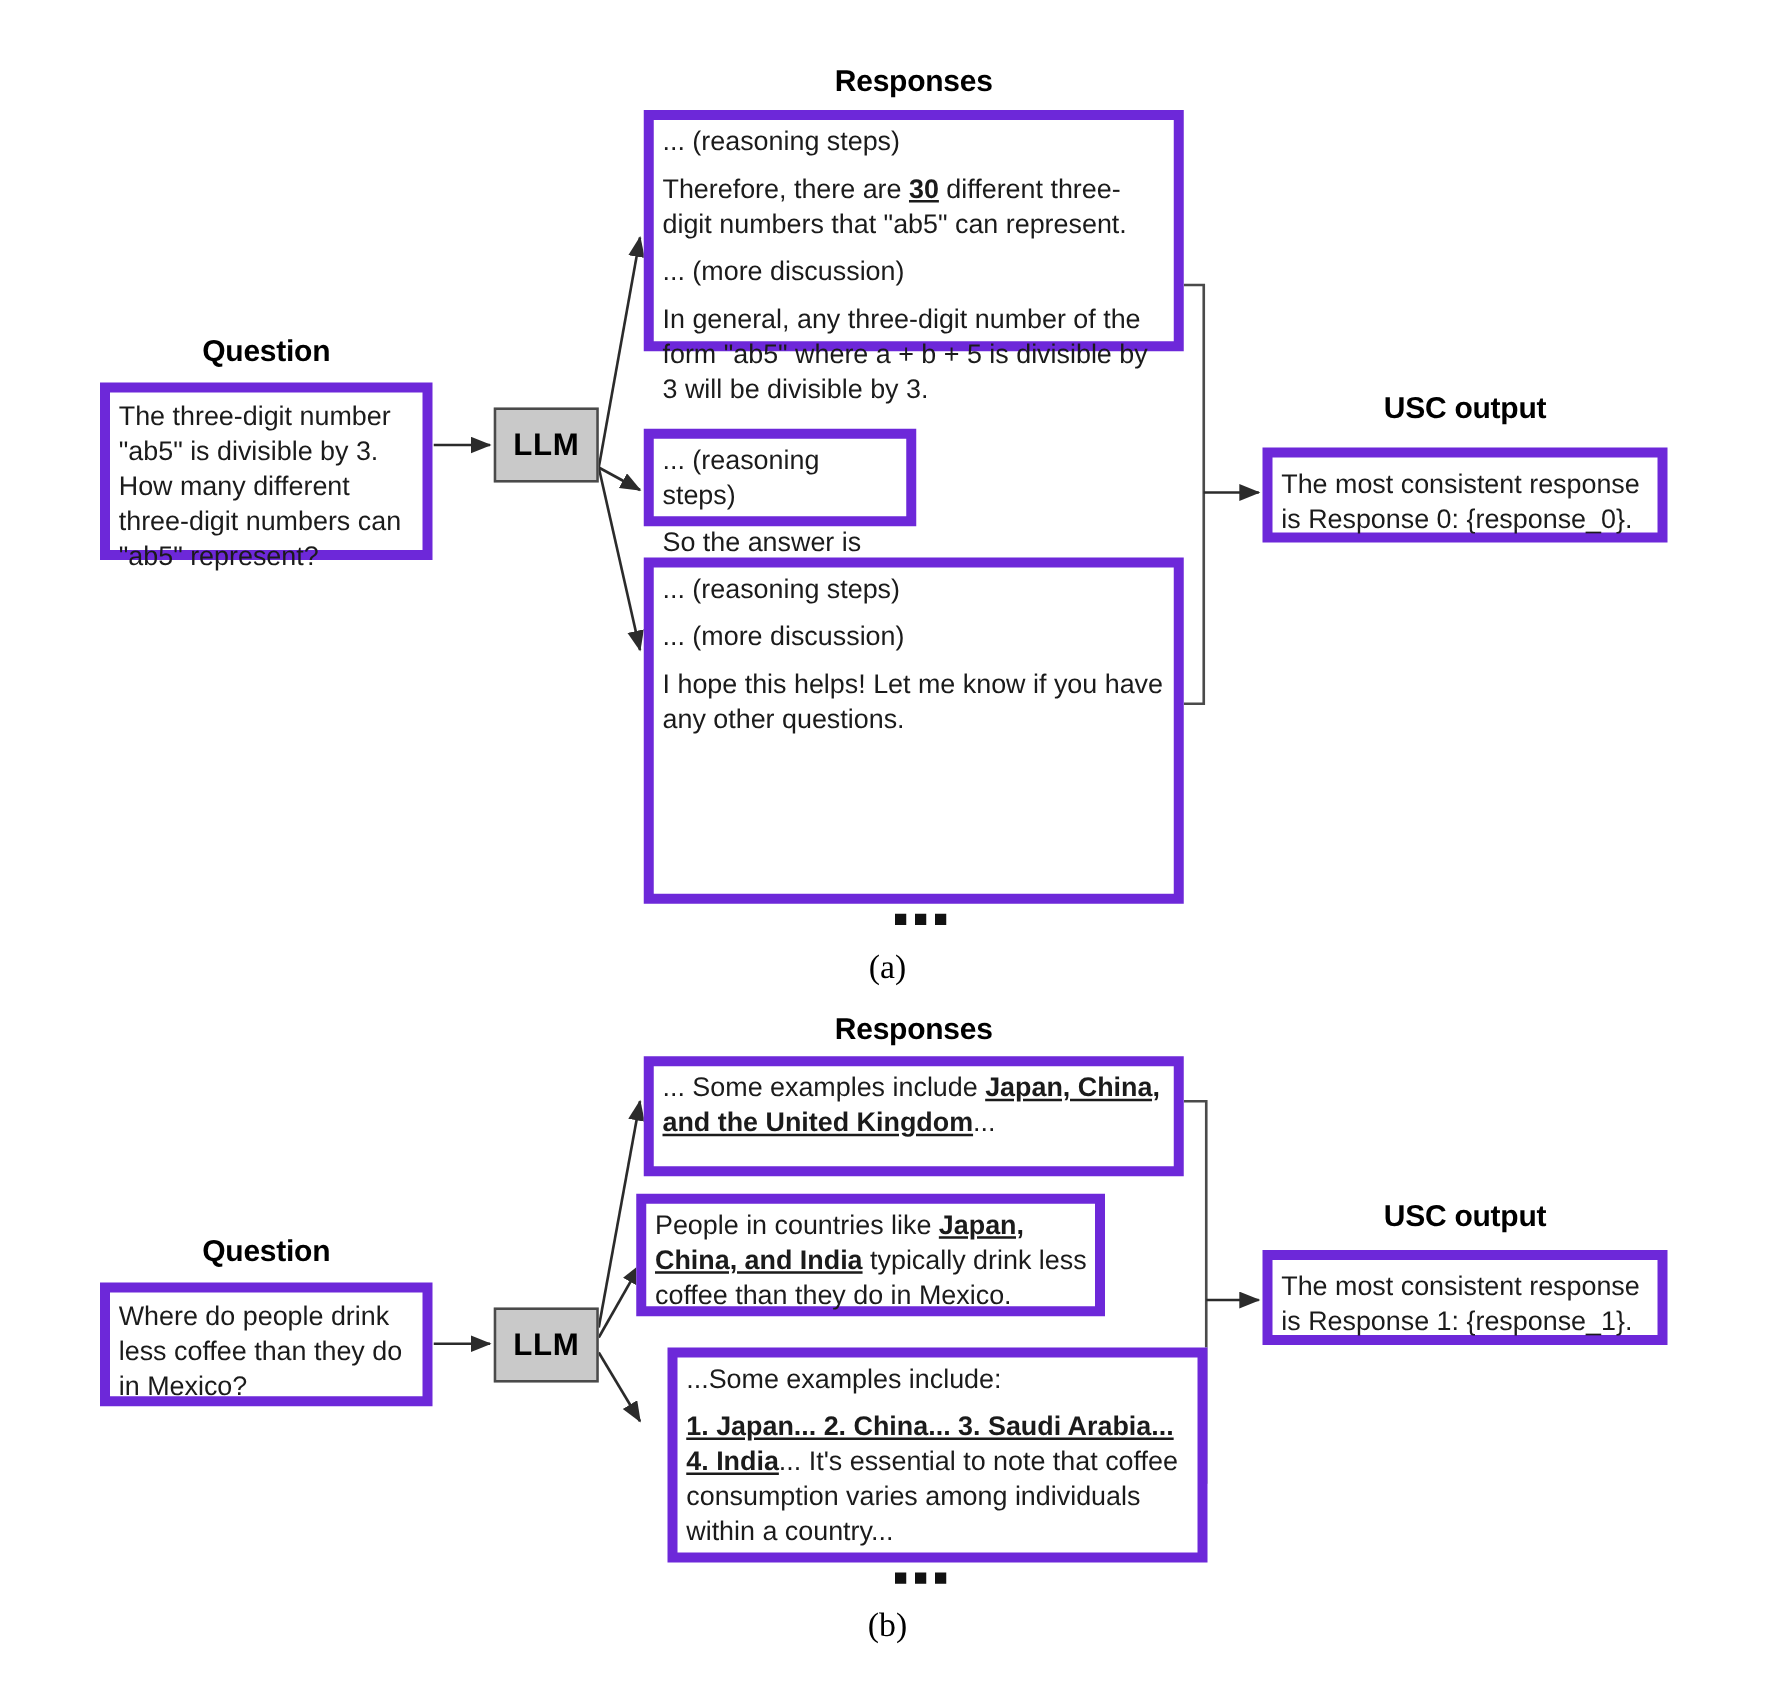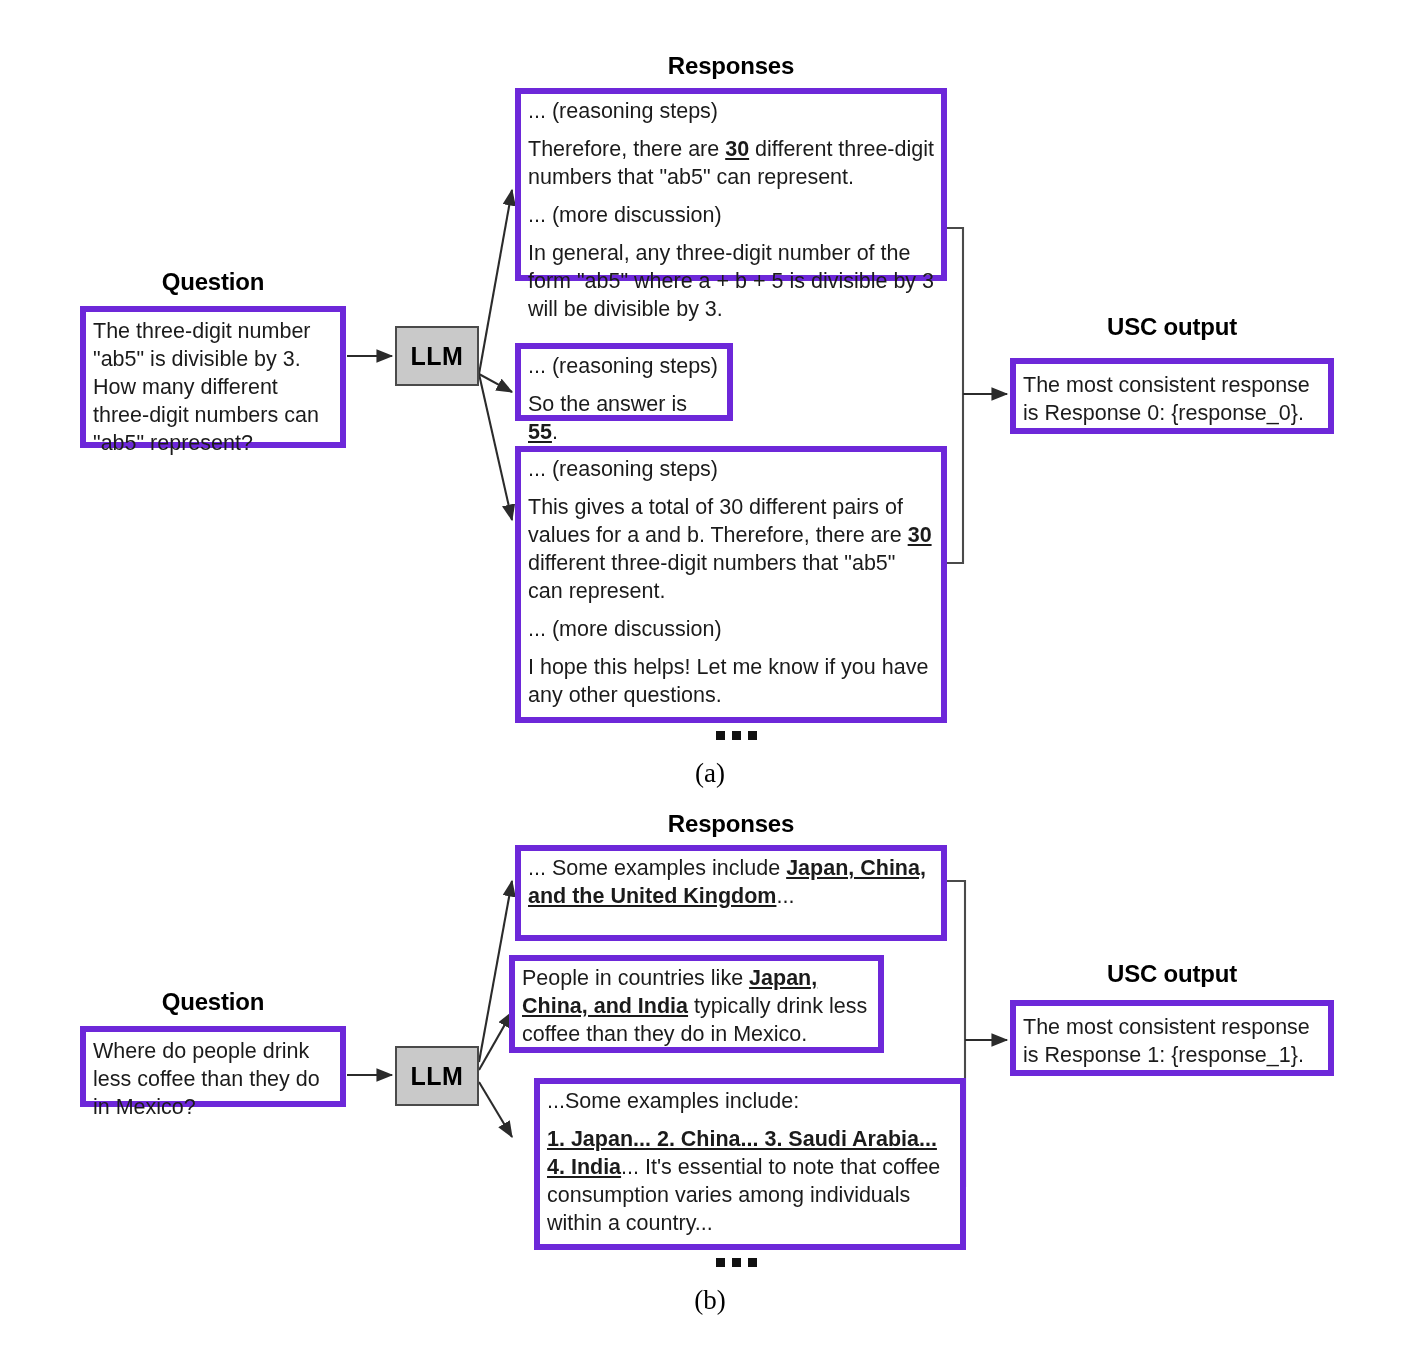--- a/index.html
+++ b/index.html
@@ -26,21 +26,21 @@
     font-weight: bold;
     font-size: 24px;
     color: #000;
     text-align: center;
     white-space: nowrap;
     letter-spacing: -0.2px;
   }
   .box {
     position: absolute;
     box-sizing: border-box;
-    border: 6px solid #6d28d9;
+    border: 8px solid #6d28d9;
     background: #ffffff;
     font-size: 21.5px;
     line-height: 1.30;
     color: #1b1b1b;
     padding: 4px 6px 4px 7px;
     font-family: "Liberation Sans", sans-serif;
   }
   .box p {
     margin: 0 0 10px 0;
   }
@@ -142,21 +142,20 @@
     <p>In general, any three-digit number of the form "ab5" where a + b + 5 is divisible by 3 will be divisible by 3.</p>
   </div>
 
   <div class="box" style="left:515px; top:343px; width:218px; height:78px;">
     <p>... (reasoning steps)</p>
     <p><span>So the answer is </span><span class="u">55</span><span>.</span></p>
   </div>
 
   <div class="box" style="left:515px; top:446px; width:432px; height:277px;">
     <p>... (reasoning steps)</p>
-    <p><span>This gives a total of 30 different pairs of values for a and b. Therefore, there are </span><span class="u">30</span><span> different three-digit numbers that "ab5" can represent.</span></p>
     <p>... (more discussion)</p>
     <p>I hope this helps! Let me know if you have any other questions.</p>
   </div>
 
   <div class="ellipsis-sq" style="left:716px; top:731px;">
       <i></i>
       <i></i>
       <i></i>
     </div>
 
@@ -184,21 +183,21 @@
   </div>
 
   <div class="ellipsis-sq" style="left:716px; top:1258px;">
       <i></i>
       <i></i>
       <i></i>
     </div>
 
   <div class="heading" style="left:80px; top:988px; width:266px;">Question</div>
 
-  <div class="box" style="left:80px; top:1026px; width:266px; height:81px; padding-top:6px;">
+  <div class="box" style="left:80px; top:1026px; width:266px; height:99px; padding-top:6px;">
     <p>Where do people drink less coffee than they do in Mexico?</p>
   </div>
 
   <div class="llm" style="left:395px; top:1046px; width:84px; height:60px;">LLM</div>
 
   <div class="heading" style="left:1010px; top:960px; width:324px;">USC output</div>
 
   <div class="box" style="left:1010px; top:1000px; width:324px; height:76px; padding-top:8px;">
     <p>The most consistent response is Response 1: {response_1}.</p>
   </div>

